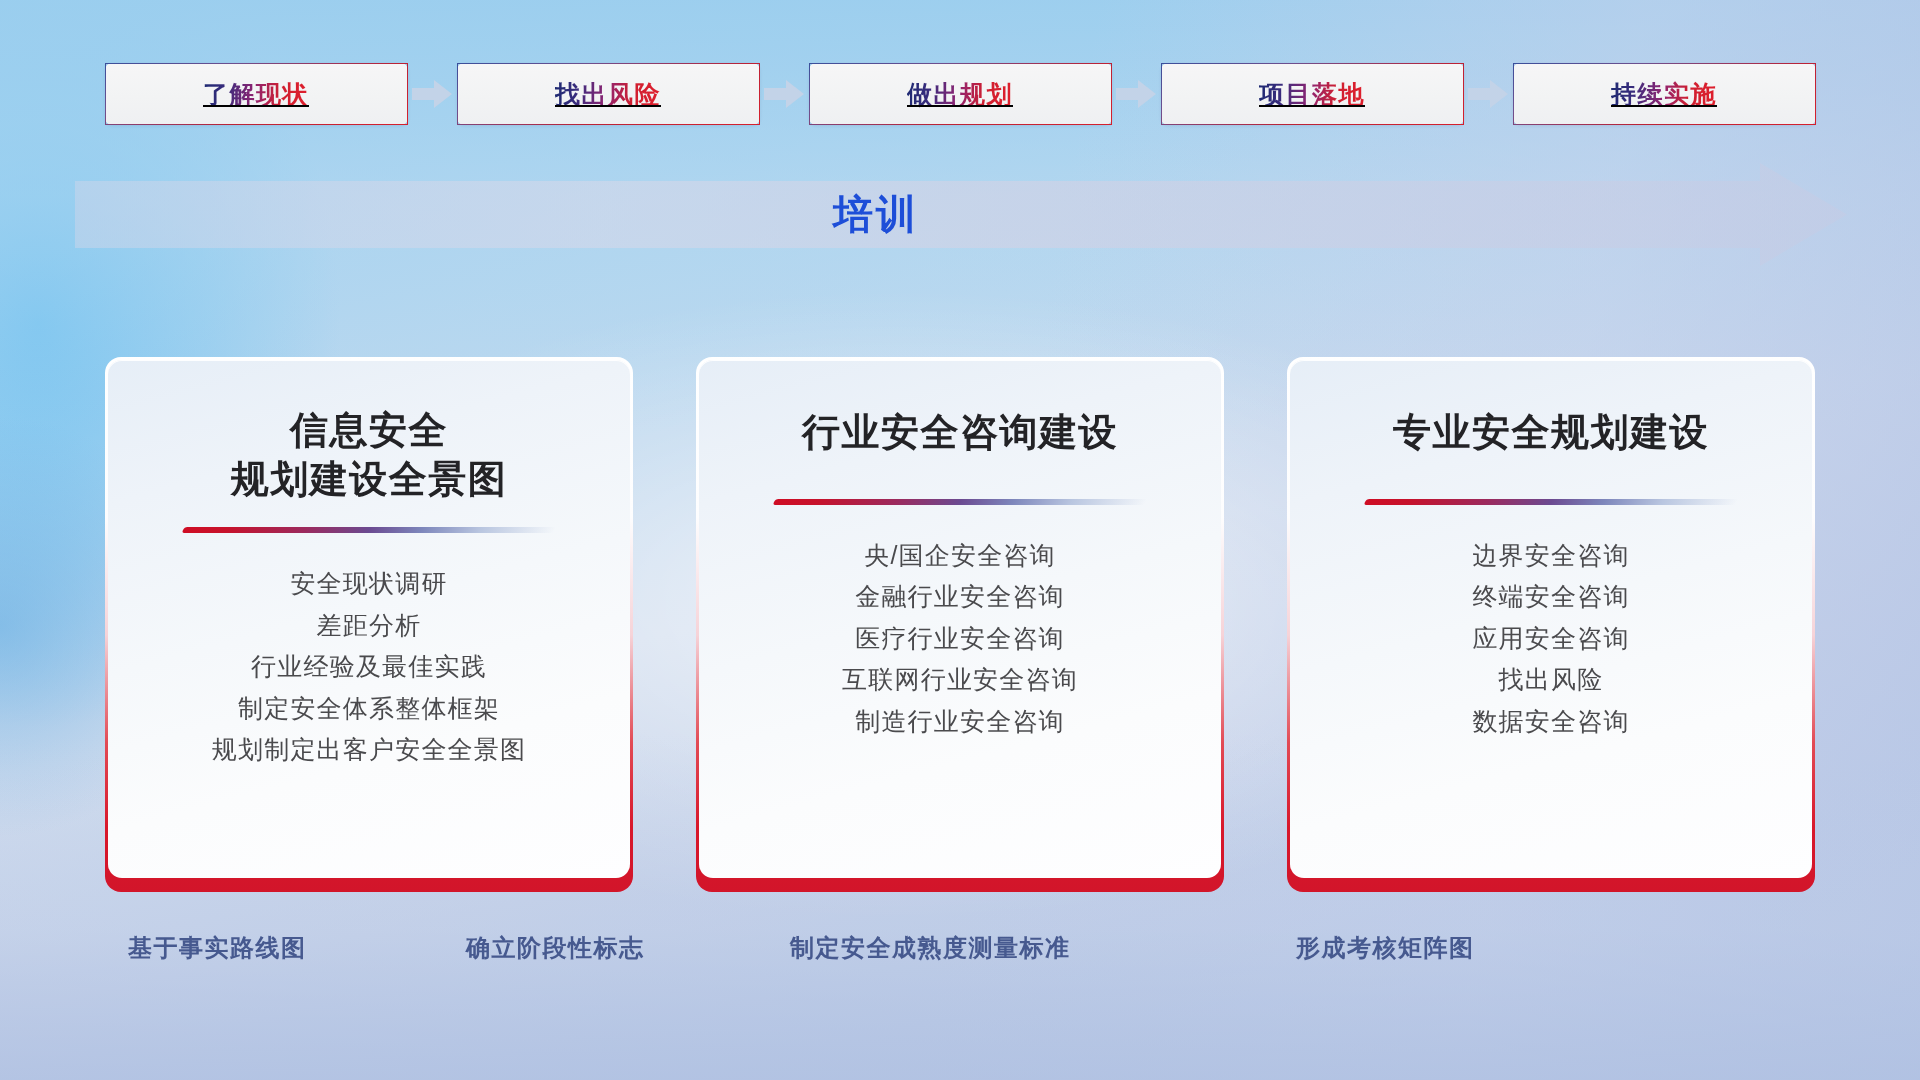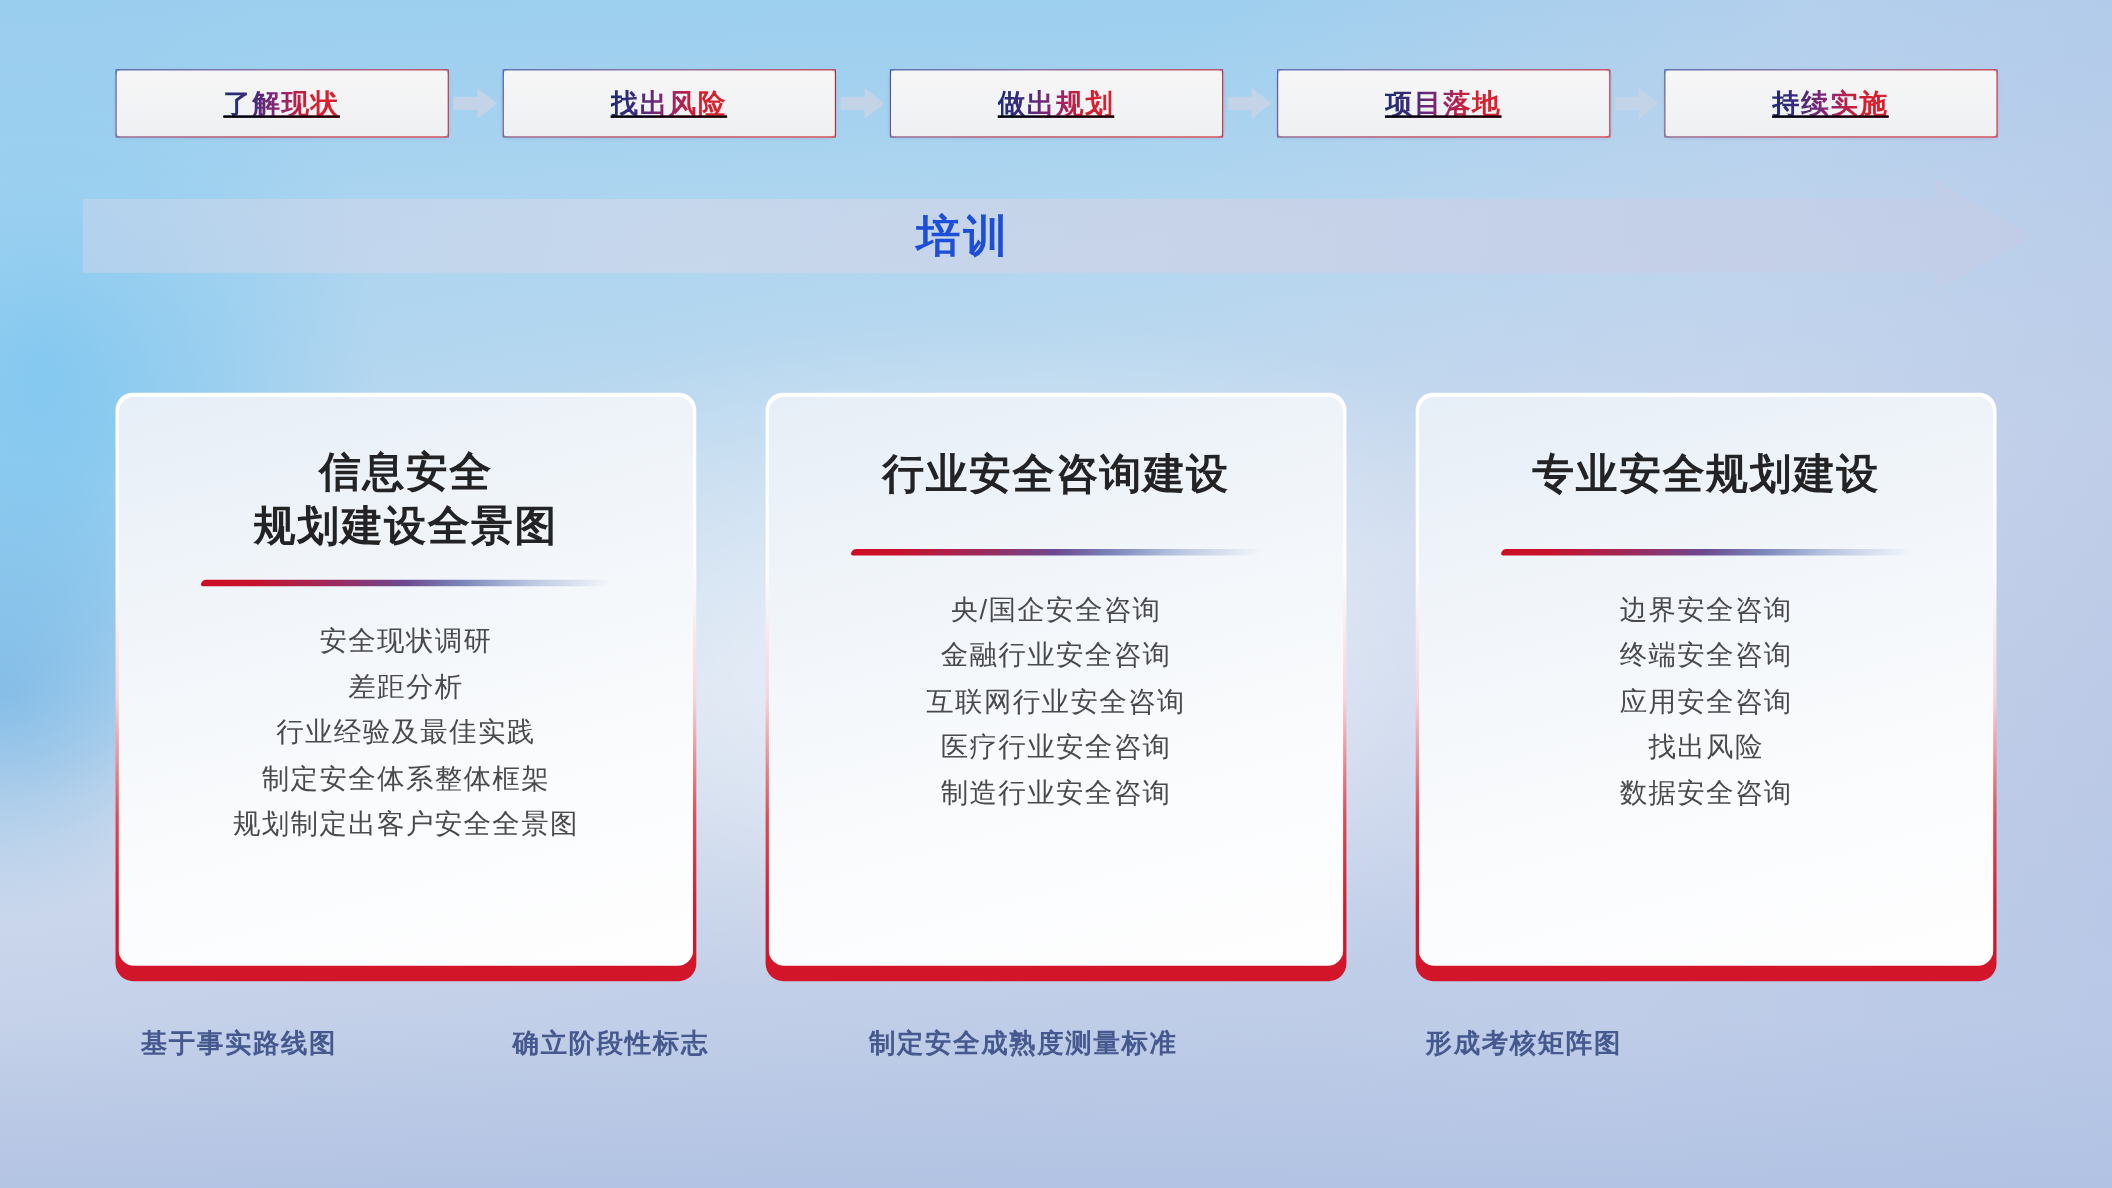--- a/index.html
+++ b/index.html
@@ -215,22 +215,22 @@
   </div>
 
   <div class="card two">
     <div class="card-edge"></div>
     <div class="card-body">
       <div class="card-title">行业安全咨询建设</div>
       <div class="card-rule"></div>
       <div class="card-list">
         <div class="card-list-item">央/国企安全咨询</div>
         <div class="card-list-item">金融行业安全咨询</div>
+        <div class="card-list-item">医疗行业安全咨询</div>
         <div class="card-list-item">互联网行业安全咨询</div>
-        <div class="card-list-item">医疗行业安全咨询</div>
         <div class="card-list-item">制造行业安全咨询</div>
       </div>
     </div>
   </div>
 
   <div class="card three">
     <div class="card-edge"></div>
     <div class="card-body">
       <div class="card-title">专业安全规划建设</div>
       <div class="card-rule"></div>

